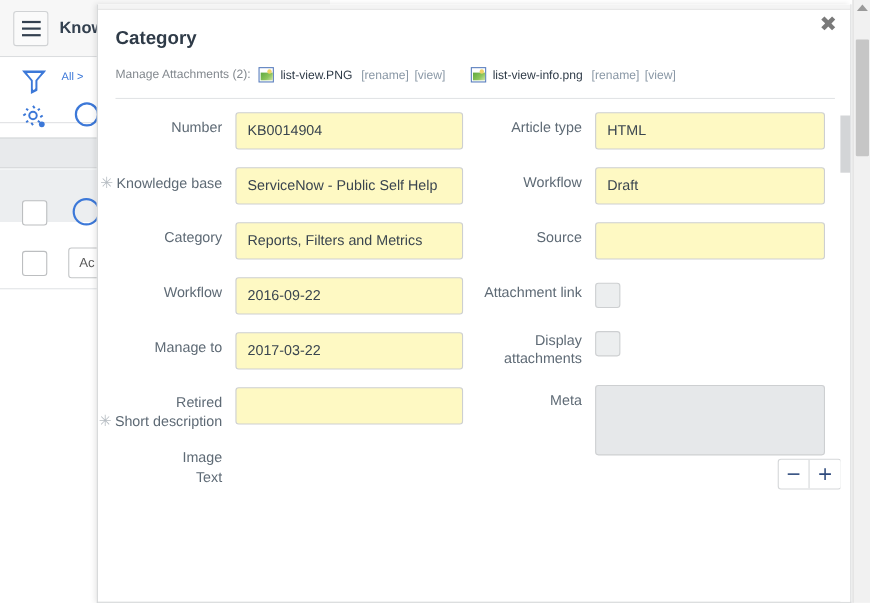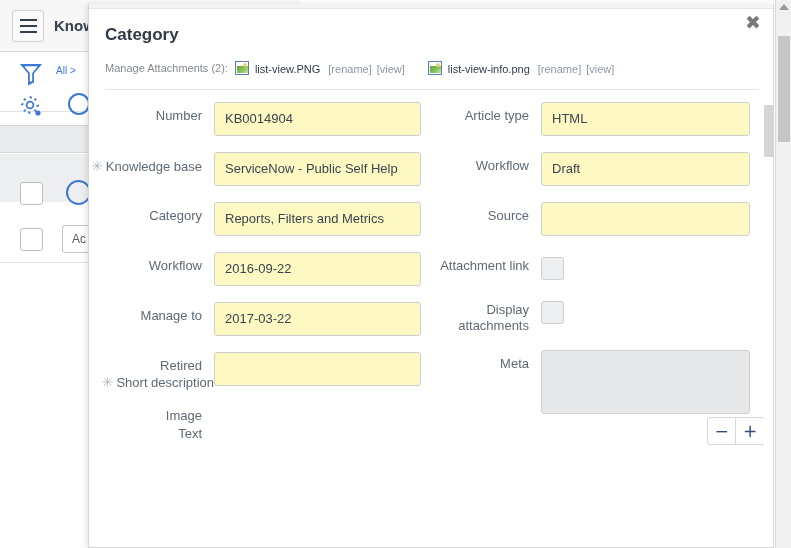--- a/index.html
+++ b/index.html
@@ -198,21 +198,21 @@
     width: 209px; height: 64px;
     background: #e6e8ea; border: 1px solid #cdcfd1; border-radius: 3px;
   }
   .f-empty { height: 34px; }
 
   
   #wide-row {
     position: absolute; left: 0; top: 364px; width: 686px;
     display: flex; align-items: flex-start;
   }
-  #wide-row .f-label { width: 125px; flex: 0 0 125px; margin-left: 12px; }
+  #wide-row .f-label { width: 125px; flex: 0 0 125px; }
   #wide-input {
     width: 542px; height: 32px;
     background: #e6e8ea; border: 1px solid #cdcfd1; border-radius: 3px;
     font-size: 13px; color: #3a454f; padding: 0 10px; line-height: 30px;
     white-space: nowrap; overflow: hidden;
   }
   #text-row {
     position: absolute; left: 0; top: 418px; width: 686px;
     display: flex; align-items: flex-start;
   }

